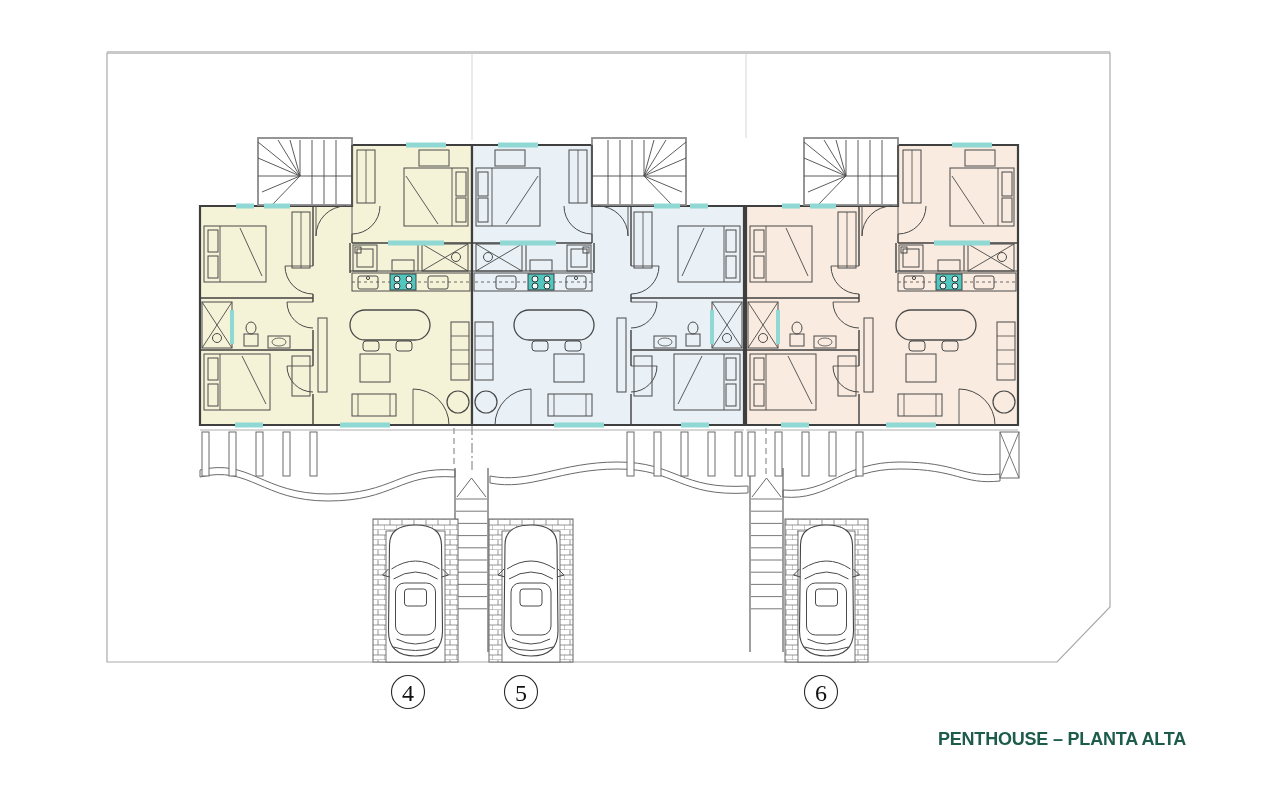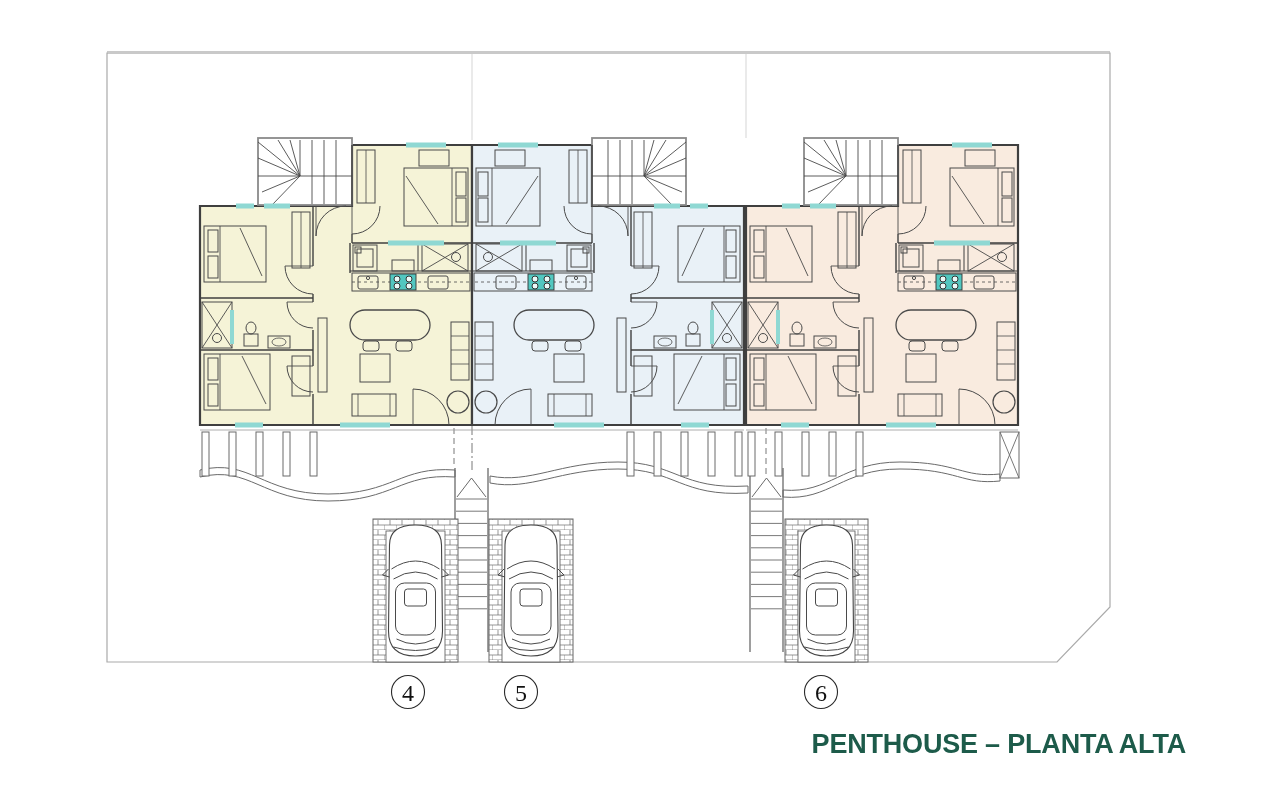--- a/index.html
+++ b/index.html
@@ -4,21 +4,21 @@
 <style>
   html,body{margin:0;padding:0;background:#ffffff;}
   .stage{
     position:relative;width:1280px;height:798px;background:#ffffff;overflow:hidden;
     font-family:"Liberation Sans", sans-serif;
   }
   svg{position:absolute;left:0;top:0;}
   .plan-title{
     position:absolute;top:729px;right:94px;
     font-family:"Liberation Sans", sans-serif;
-    font-size:27px;font-weight:800;letter-spacing:-0.2px;
+    font-size:18px;font-weight:800;letter-spacing:-0.2px;
     white-space:nowrap;
   }
   .unit-number{
     font-family:"Liberation Serif", serif;
     font-size:24px;
   }
 </style>
 </head>
 <body>
 

